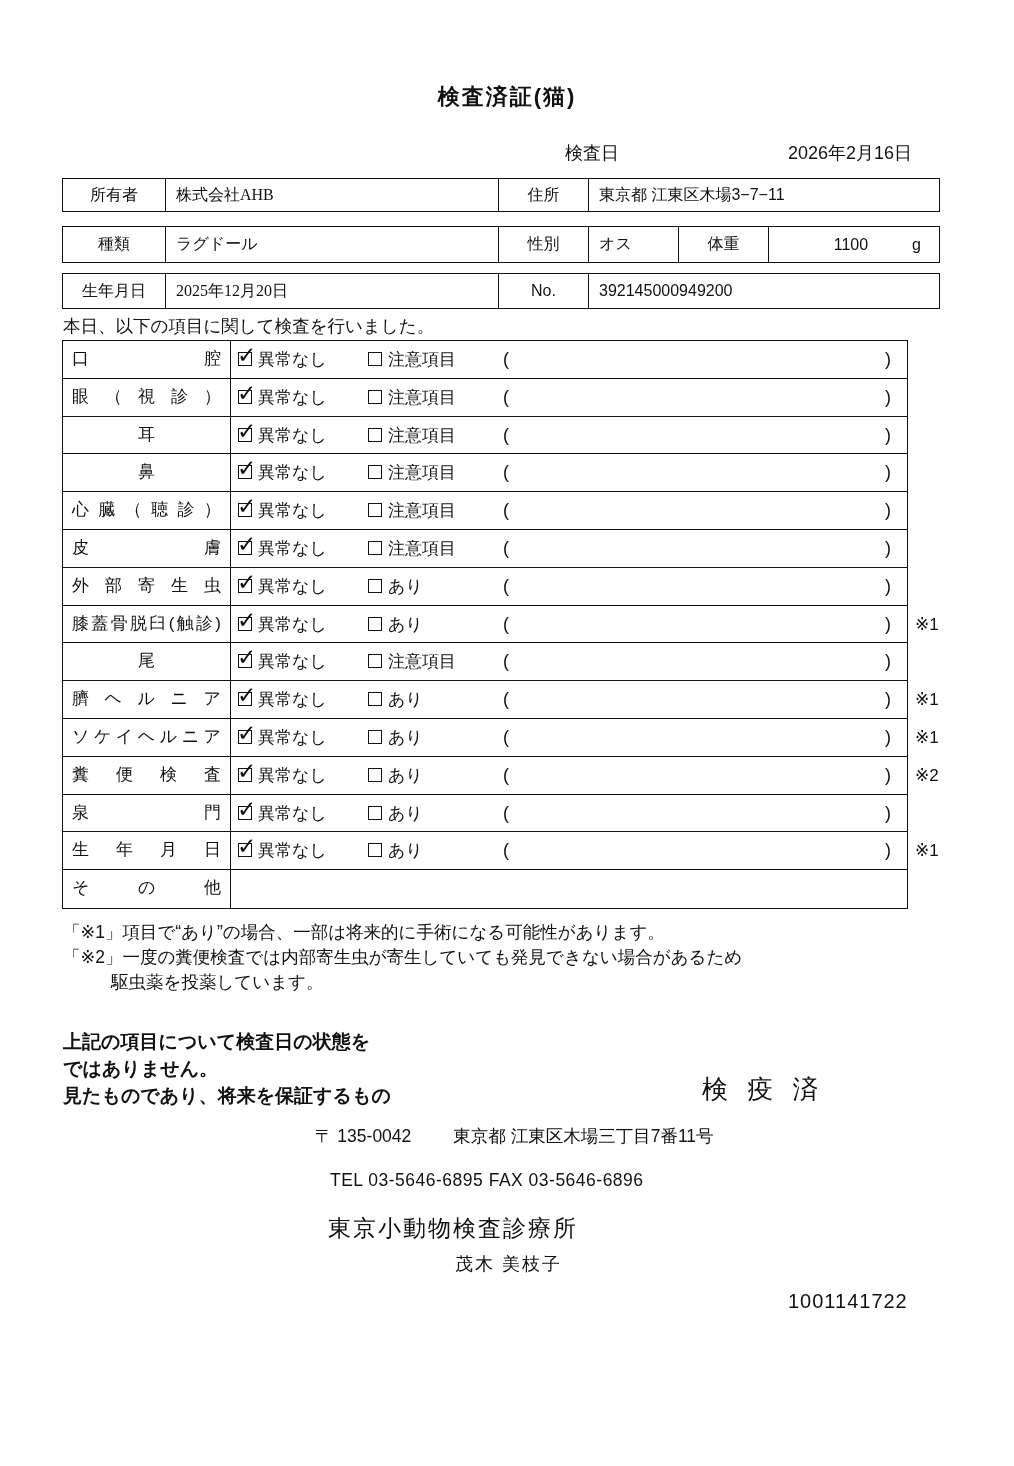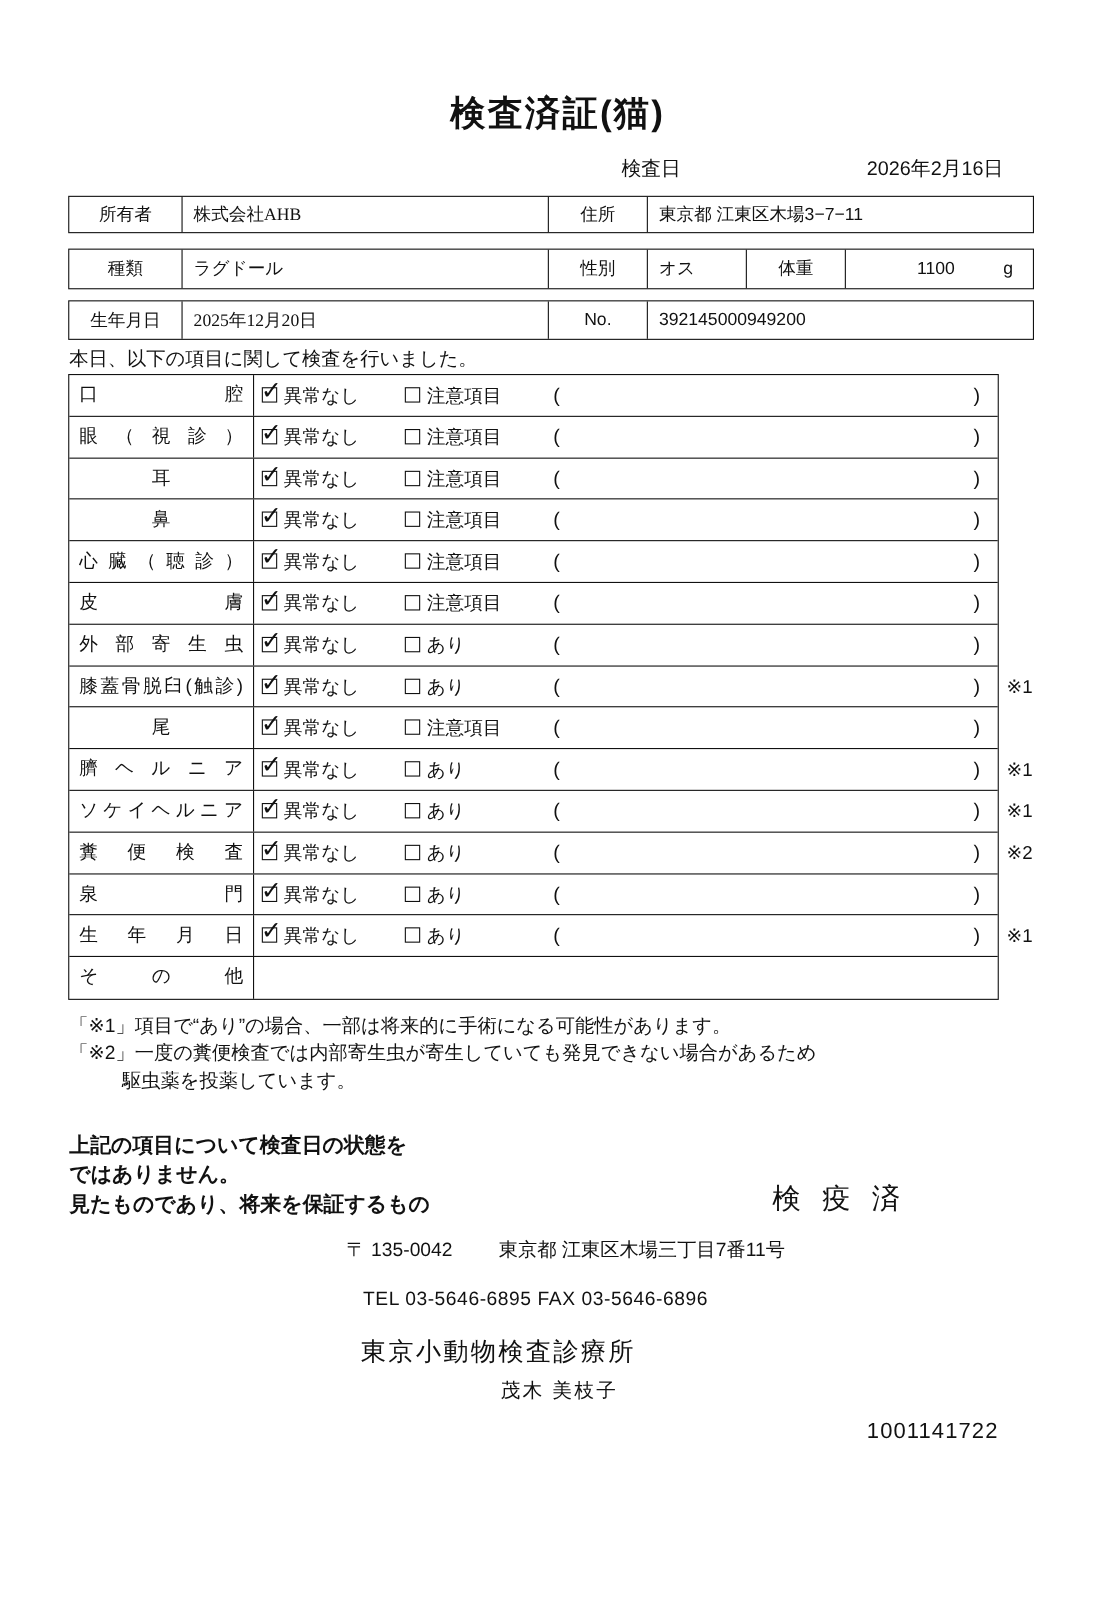--- a/index.html
+++ b/index.html
@@ -4,21 +4,21 @@
 <style>
   * { margin:0; padding:0; box-sizing:border-box; }
   html,body { background:#e8e8e8; }
   body { font-family:"Liberation Sans","DejaVu Sans",sans-serif; color:#111; }
   .page {
     position:relative; width:1014px; height:1466px; background:#fff;
     margin:0 auto; overflow:hidden;
   }
   .title {
     position:absolute; top:82px; left:0; width:100%;
-    text-align:center; font-size:32px; font-weight:700; letter-spacing:2px;
+    text-align:center; font-size:22px; font-weight:700; letter-spacing:2px;
   }
   .date-label { position:absolute; left:565px; top:141px; font-size:18px; }
   .date-value { position:absolute; left:788px; top:141px; font-size:18px; }
 
   .ibox { position:absolute; left:62px; width:878px; border:1.6px solid #111; display:flex; }
   .ibox .cell { border-right:1.6px solid #111; font-size:16px; display:flex; align-items:center; overflow:hidden; white-space:nowrap; }
   .ibox .cell:last-child { border-right:none; flex:1; }
   .ibox .cell.lab { justify-content:center; }
   .ibox .cell.val { padding-left:10px; }
   .box1 { top:178px; height:34px; }

